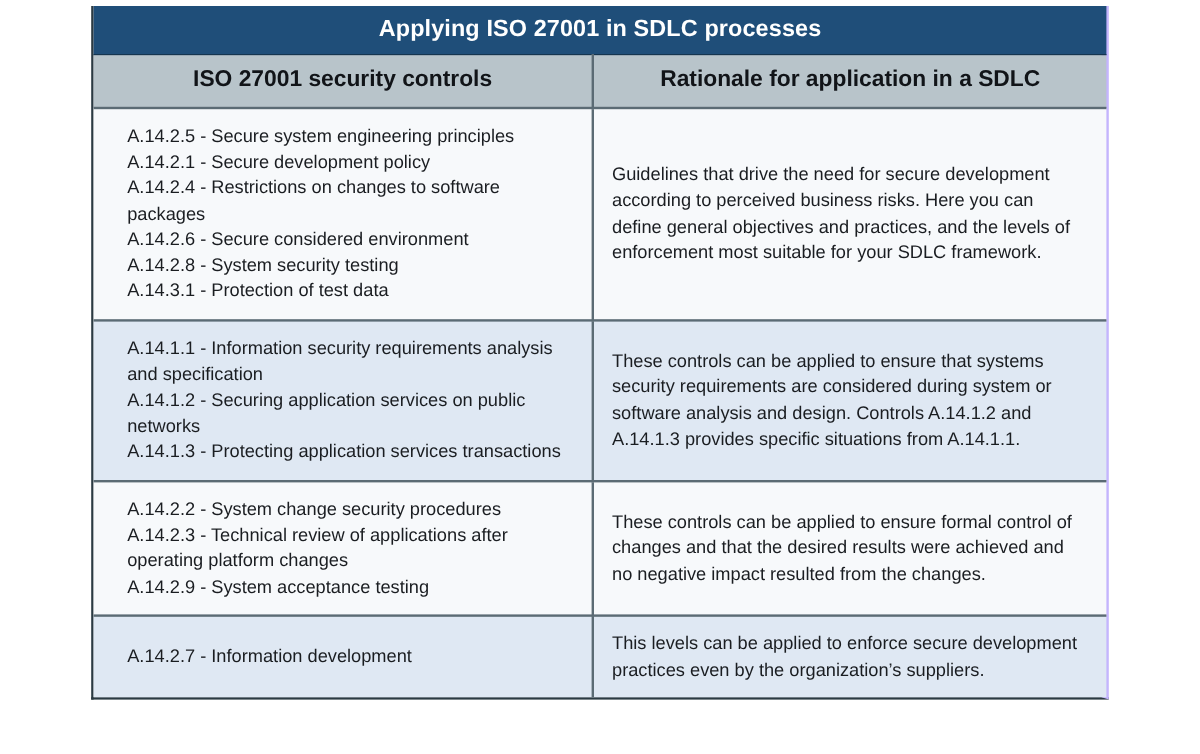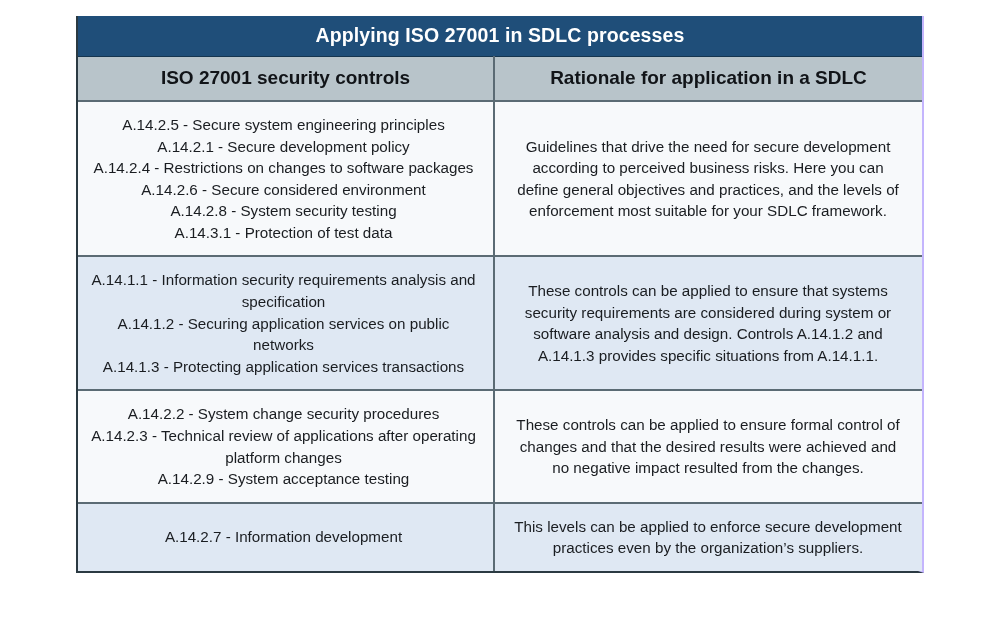--- a/index.html
+++ b/index.html
@@ -18,21 +18,21 @@
   .page {
     position: relative;
     width: 1000px;
     height: 628px;
     background: #ffffff;
   }
 
   .table-wrap {
     position: absolute;
     left: 76px;
-    top: 16px;
+    top: 5px;
     width: 848px;
     border-left: 2px solid #2b3a42;
     border-right: 6px solid #c4b5fd;
     border-bottom: 2px solid #2b3a42;
     box-sizing: border-box;
   }
 
   table.iso-table {
     width: 100%;
     border-collapse: collapse;
@@ -64,24 +64,23 @@
   tr.colhead-row td.col-left {
     border-right: 2px solid #5b6b74;
   }
 
   
   tbody td {
     font-size: 15.2px;
     line-height: 1.42;
     color: #1a1d21;
     vertical-align: middle;
-    padding: 12px 16px 12px 12px;
+    padding: 12px 16px 12px 28px;
     border-bottom: 2px solid #5b6b74;
     border-right: 2px solid #5b6b74;
-    text-align: center;
   }
   tbody td.cell-right {
     border-right: none;
     padding-left: 15px;
     padding-right: 16px;
     margin-top: 48px;
   }
   tbody tr:last-child td {
     border-bottom: none;
   }

